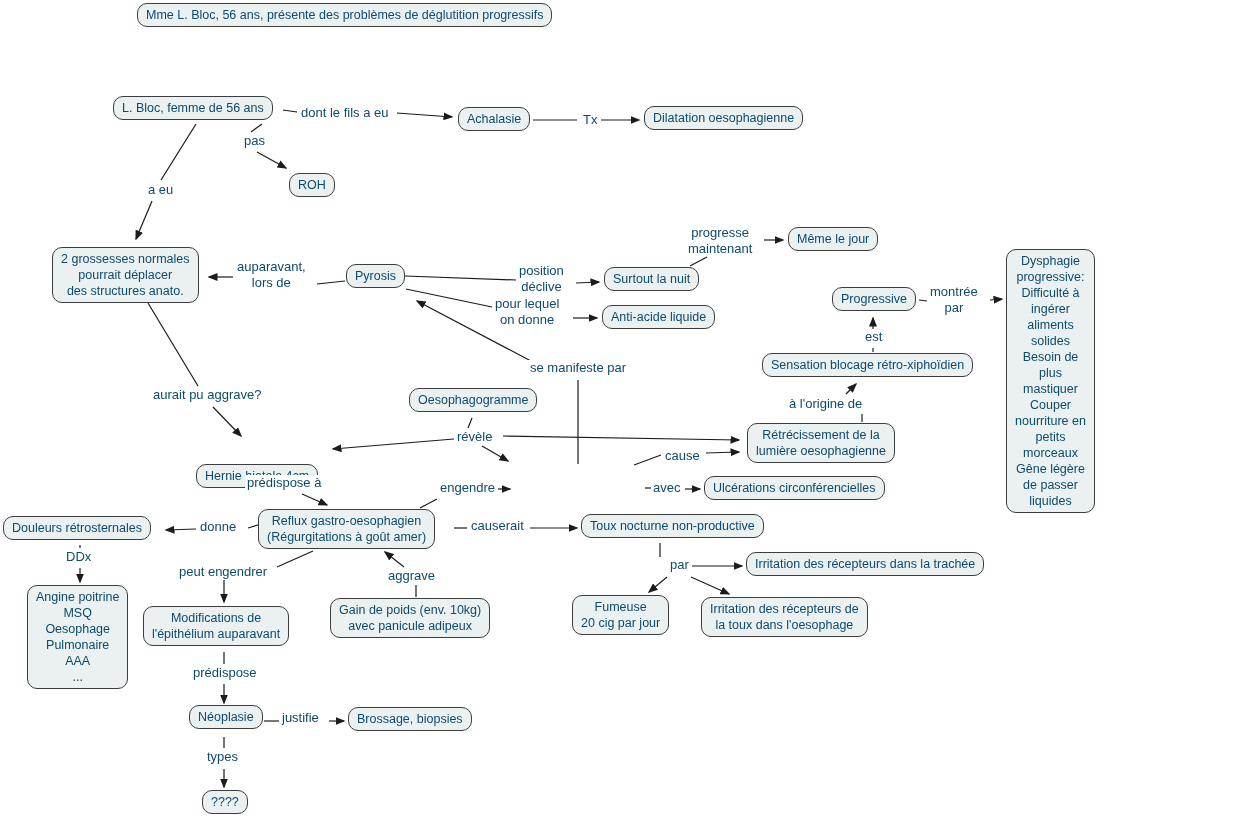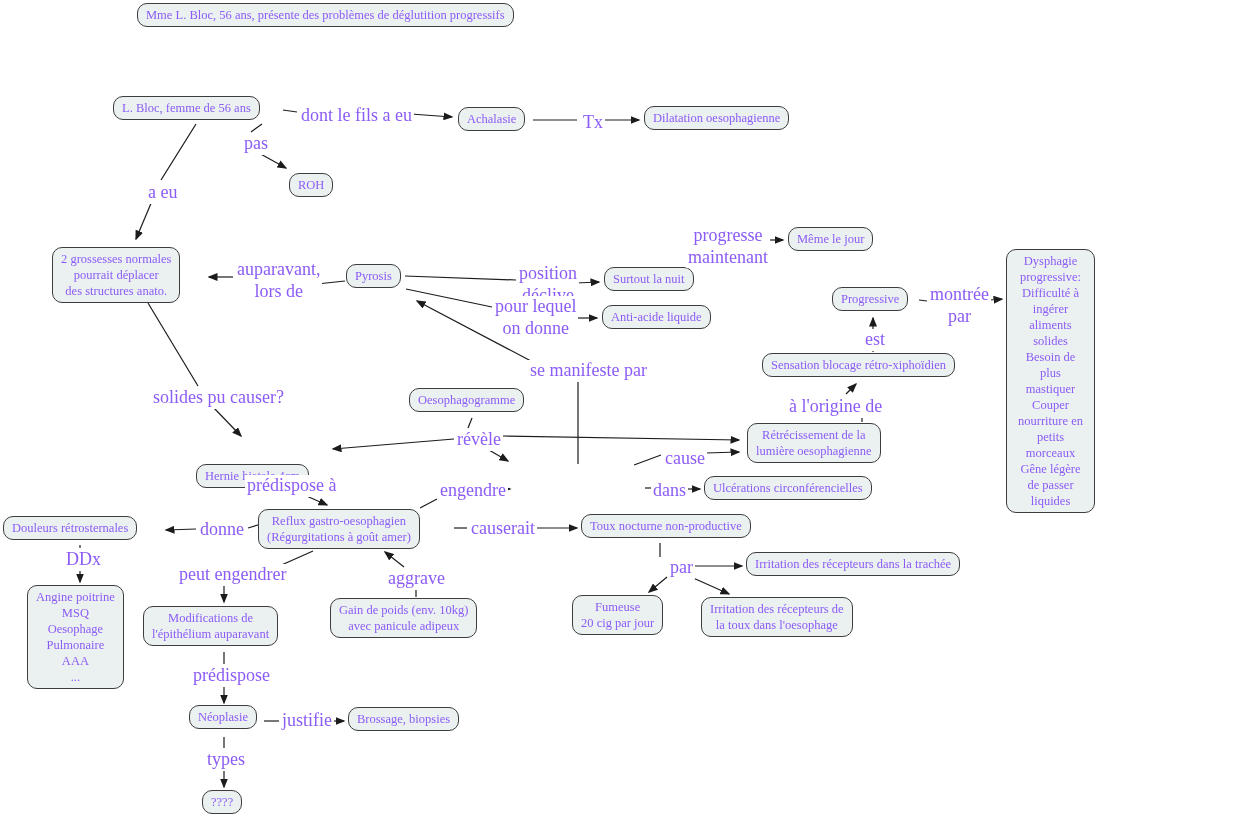--- a/index.html
+++ b/index.html
@@ -1,42 +1,42 @@
 <!DOCTYPE html>
 <html><head>
 <meta charset="utf-8">
 <style>
   html,body{margin:0;padding:0;background:#fff;}
   #canvas{
     position:relative;
     width:1095px;height:819px;
     background:#ffffff;
-    font-family:Liberation Serif, serif;
-    color:#8b5cf6;
+    font-family:Liberation Sans, sans-serif;
+    color:#0c4a6e;
     overflow:hidden;
   }
   #lines{position:absolute;left:0;top:0;width:1250px;height:819px;}
   .node{
     position:absolute;
     background:#ebf1f1;
     border:1.5px solid #3d3d3d;
     border-radius:10px;
     padding:3px 8px;
     font-size:12.5px;
     line-height:1.28;
     text-align:center;
     white-space:pre-line;
     box-sizing:border-box;
     z-index:2;
   }
   .edge-label{
     position:absolute;
     background:#ffffff;
     padding:0 2px;
-    font-size:18px;
+    font-size:13px;
     line-height:1.2;
     text-align:center;
     white-space:pre-line;
     z-index:3;
   }
   line.edge{stroke:#1c1c1c;stroke-width:1.2;}
 </style>
 </head>
 <body>
 
@@ -181,36 +181,36 @@
   <div class="node" style="left:189px;top:705px">Néoplasie</div>
   <div class="node" style="left:348px;top:707px">Brossage, biopsies</div>
   <div class="node" style="left:202px;top:790px">????</div>
 
   <div class="edge-label" style="left:299px;top:105px">dont le fils a eu</div>
   <div class="edge-label" style="left:581px;top:112px">Tx</div>
   <div class="edge-label" style="left:242px;top:133px">pas</div>
   <div class="edge-label" style="left:146px;top:182px">a eu</div>
   <div class="edge-label" style="left:235px;top:259px">auparavant,
 lors de</div>
-  <div class="edge-label" style="left:151px;top:387px">solides pu causer?</div>
+  <div class="edge-label" style="left:151px;top:387px">aurait pu aggrave?</div>
   <div class="edge-label" style="left:517px;top:263px">position
 déclive</div>
   <div class="edge-label" style="left:686px;top:225px">progresse
 maintenant</div>
   <div class="edge-label" style="left:493px;top:296px">pour lequel
 on donne</div>
   <div class="edge-label" style="left:528px;top:360px">se manifeste par</div>
   <div class="edge-label" style="left:928px;top:284px">montrée
 par</div>
   <div class="edge-label" style="left:863px;top:329px">est</div>
   <div class="edge-label" style="left:787px;top:396px">à l'origine de</div>
   <div class="edge-label" style="left:455px;top:429px">révèle</div>
   <div class="edge-label" style="left:663px;top:448px">cause</div>
   <div class="edge-label" style="left:438px;top:480px">engendre</div>
-  <div class="edge-label" style="left:651px;top:480px">dans</div>
+  <div class="edge-label" style="left:651px;top:480px">avec</div>
   <div class="edge-label" style="left:198px;top:519px">donne</div>
   <div class="edge-label" style="left:245px;top:475px">prédispose à</div>
   <div class="edge-label" style="left:469px;top:518px">causerait</div>
   <div class="edge-label" style="left:64px;top:549px">DDx</div>
   <div class="edge-label" style="left:177px;top:564px">peut engendrer</div>
   <div class="edge-label" style="left:386px;top:568px">aggrave</div>
   <div class="edge-label" style="left:668px;top:557px">par</div>
   <div class="edge-label" style="left:191px;top:665px">prédispose</div>
   <div class="edge-label" style="left:280px;top:710px">justifie</div>
   <div class="edge-label" style="left:205px;top:749px">types</div>

